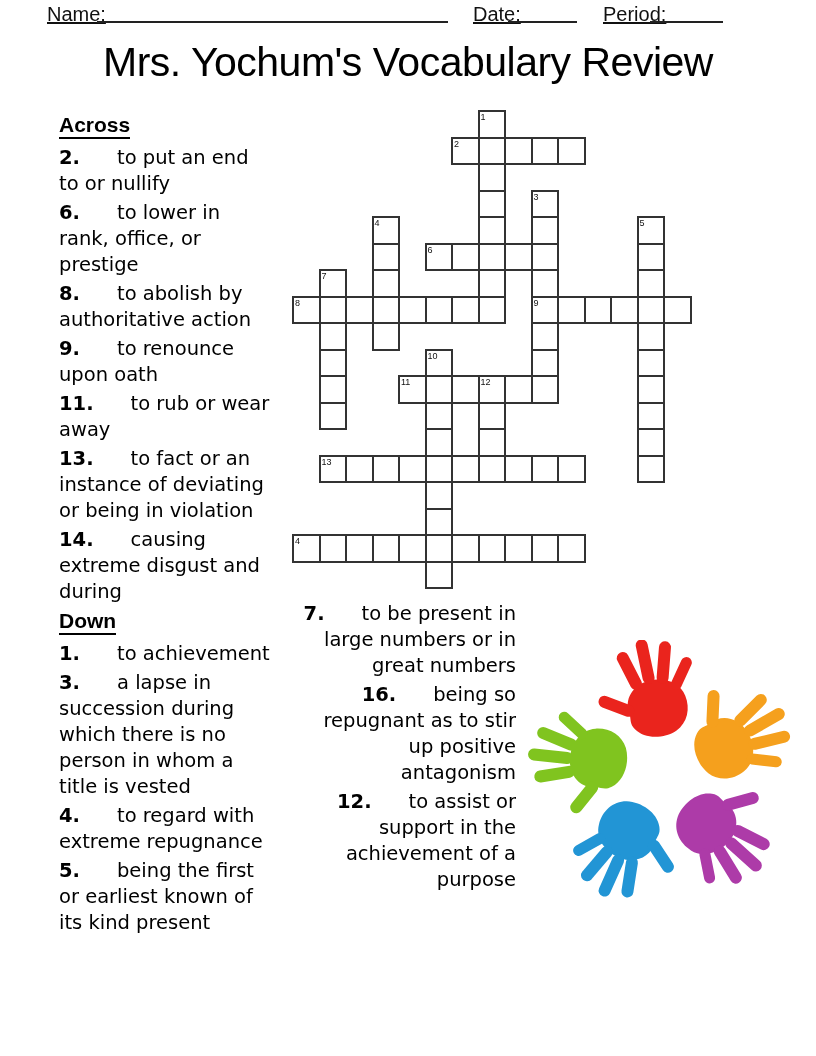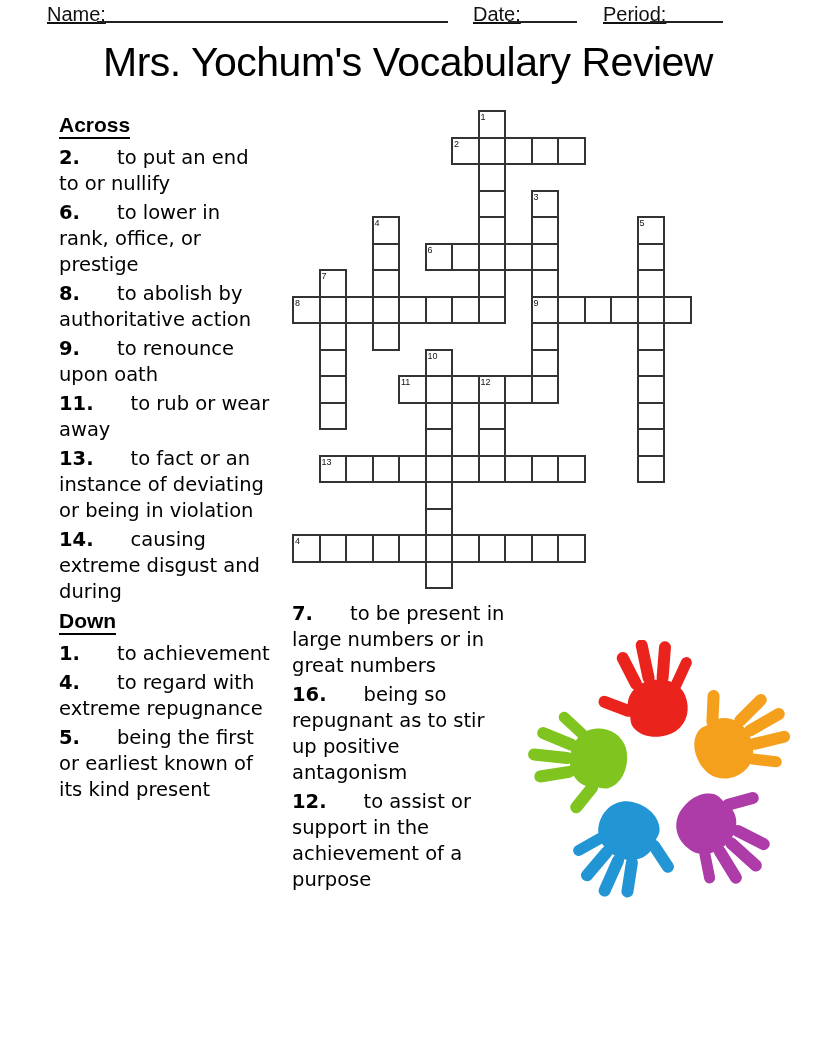--- a/index.html
+++ b/index.html
@@ -22,21 +22,21 @@
     position:absolute; box-sizing:border-box; background:#fff;
     border:2px solid #333;
   }
   .cell .num {
     position:absolute; left:1px; top:0px; font-size:9px; line-height:10px;
     color:#111; font-family:"Liberation Sans", sans-serif;
   }
   
   .clue-col { position:absolute; font-family:"DejaVu Sans", sans-serif; }
   .col-left  { left:59px;  top:112px; width:242px; }
-  .col-mid   { left:292px; top:601px; width:232px; }
+  .col-mid   { left:284px; top:601px; width:232px;text-align:right; }
   .heading {
     font-family:"Liberation Sans", sans-serif;
     font-size:21px; line-height:26px; font-weight:bold; margin:0 0 7px 0;
   }
   .heading span { border-bottom:2.5px solid #000; padding-bottom:1px; }
   .heading.down-h { margin-top:3px; }
   .clue { margin:0 0 3px 0; font-size:19.5px; line-height:26px; color:#000; }
   .clue b { margin-right:6px; }
   .clue .clue-text { white-space:pre-line;margin-left:31px; }
   
@@ -188,20 +188,25 @@
     <p class="clue"><b>11.</b><span class="clue-text">to rub or wear
 away</span></p>
     <p class="clue"><b>13.</b><span class="clue-text">to fact or an
 instance of deviating
 or being in violation</span></p>
     <p class="clue"><b>14.</b><span class="clue-text">causing
 extreme disgust and
 during</span></p>
     <p class="heading down-h"><span>Down</span></p>
     <p class="clue"><b>1.</b><span class="clue-text">to achievement</span></p>
+    <p class="clue"><b>3.</b><span class="clue-text">a lapse in
+succession during
+which there is no
+person in whom a
+title is vested</span></p>
     <p class="clue"><b>4.</b><span class="clue-text">to regard with
 extreme repugnance</span></p>
     <p class="clue"><b>5.</b><span class="clue-text">being the first
 or earliest known of
 its kind present</span></p>
   </div>
 
   <div class="clue-col col-mid">
     <p class="clue"><b>7.</b><span class="clue-text">to be present in
 large numbers or in

